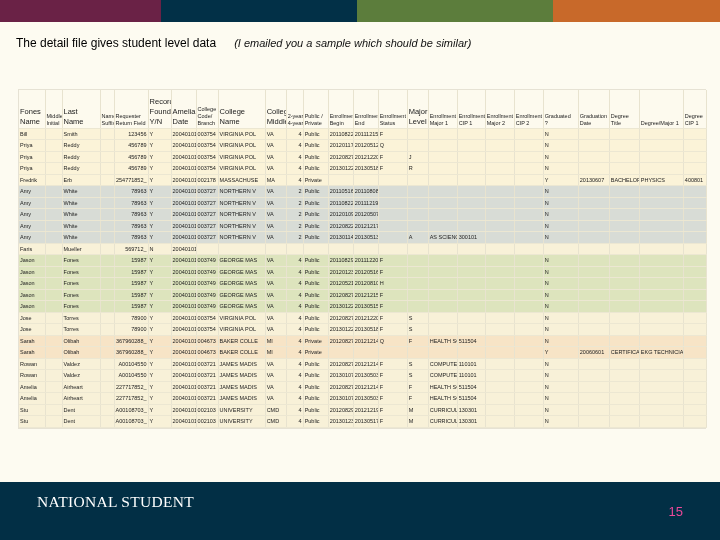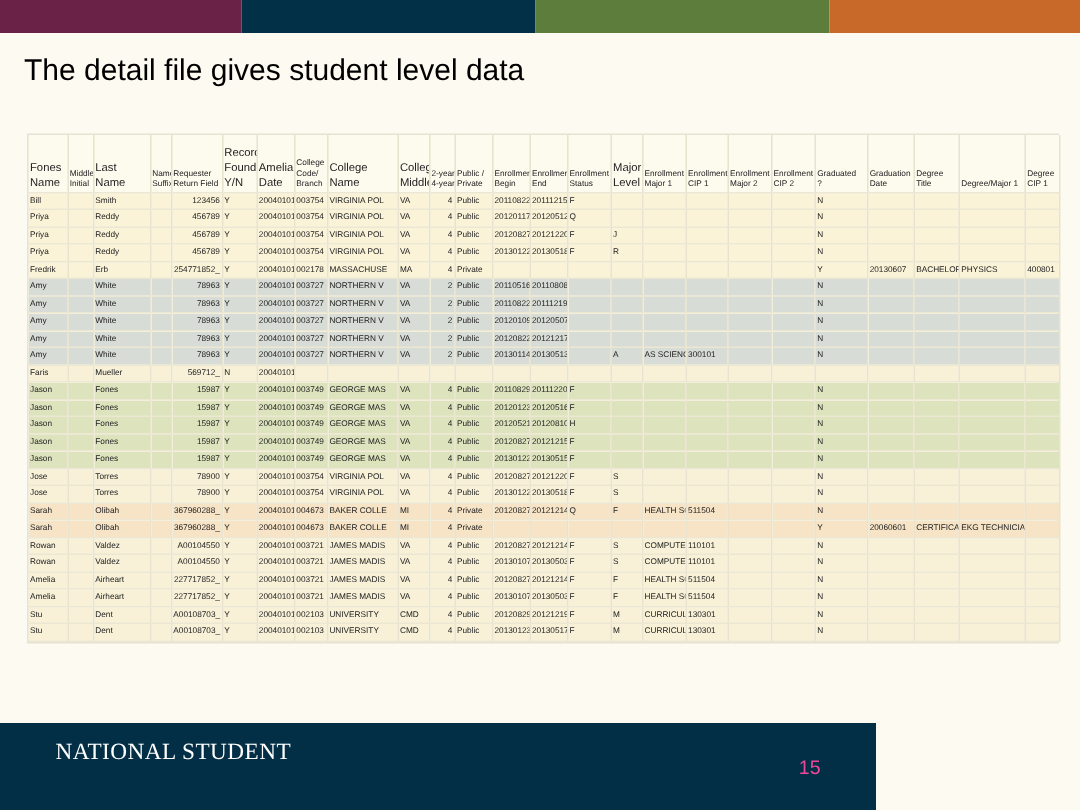--- a/index.html
+++ b/index.html
@@ -1,49 +1,50 @@
 <!DOCTYPE html>
 <html><head>
 <meta charset="utf-8">
 <style>
   * { margin:0; padding:0; box-sizing:border-box; }
   html, body { width:720px; height:540px; overflow:hidden; background:#fdfbf1; font-family:"Liberation Sans", sans-serif; }
   .topbar { position:absolute; top:0; left:0; width:720px; height:22px; display:flex; }
   .topbar div { height:22px; }
   .title-row { position:absolute; top:36px; left:16px; display:flex; align-items:baseline; }
-  .title { font-size:20px; color:#000; font-family:"Liberation Sans", sans-serif; }
+  .title { font-size:12px; color:#000; font-family:"Liberation Sans", sans-serif; }
   .subtitle { font-size:11px; font-style:italic; color:#111; margin-left:18px; }
   .sheet { position:absolute; top:89px; left:18px; width:688px; border:1px solid #e6e2d4; background:#fbf7e6; }
   table { border-collapse:collapse; table-layout:fixed; width:688px; font-family:"Liberation Sans", sans-serif; }
   th, td { border-right:1px solid #e8e3cf; border-bottom:1px solid #ece7d2; font-size:5.5px; color:#222; padding:0 1px; white-space:nowrap; overflow:hidden; height:10.9px; line-height:10.5px; }
   thead th { font-weight:normal; vertical-align:bottom; line-height:7px; padding-bottom:1px; height:38px; text-align:left; background:#fdfaee; }
   thead th.big { font-size:7.5px; line-height:10px; }
   td.num { text-align:right; }
   tr.g-cream td { background:#fbf3d8; }
   tr.g-blue td { background:#d8dcd6; }
   tr.g-green td { background:#dde4bd; }
   tr.g-peach td { background:#f7e4c6; }
   tr.g-light td { background:#f8f1d8; }
-  .footer { position:absolute; top:482px; left:0; width:584px; height:58px; background:#022f45; }
+  .footer { position:absolute; top:482px; left:0; width:720px; height:58px; background:#022f45; }
   .logo { position:absolute; left:37px; top:12px; color:#fff; font-family:"Liberation Serif", serif; font-size:15.5px; line-height:15px; letter-spacing:0.3px; }
   .logo .l2 { padding-left:11px; }
   .pagenum { position:absolute; right:37px; top:22px; color:#ec4899; font-size:13px; font-family:"Liberation Sans", sans-serif; }
 </style>
 </head>
 <body>
 
 <div class="topbar">
   <div style="width:161px;background:#6a2246"></div>
   <div style="width:196px;background:#023047"></div>
   <div style="width:196px;background:#5c7d3c"></div>
   <div style="width:167px;background:#c8692a"></div>
 </div>
 
 <div class="title-row">
   <span class="title">The detail file gives student level data</span>
+  <span class="subtitle">(I emailed you a sample which should be similar)</span>
 </div>
 
 <div class="sheet">
   <table>
     <colgroup>
       <col style="width:26px">
         <col style="width:17px">
         <col style="width:38px">
         <col style="width:14px">
         <col style="width:34px">

